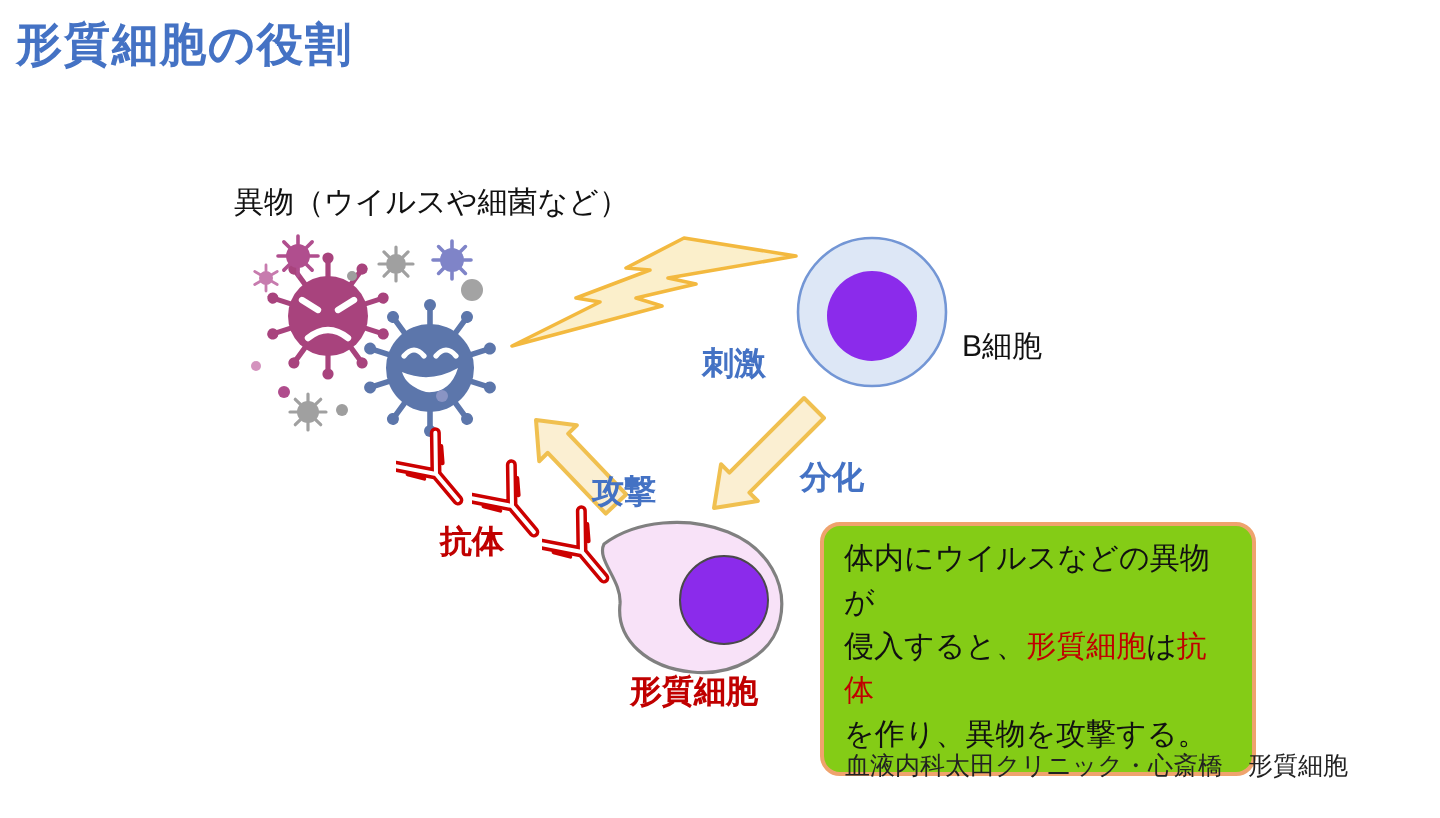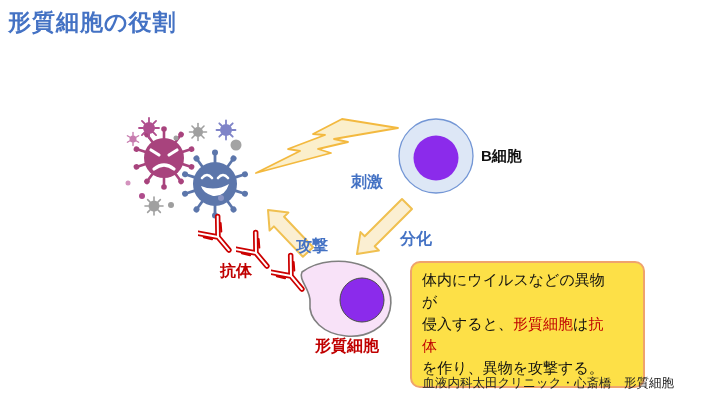--- a/index.html
+++ b/index.html
@@ -8,44 +8,45 @@
     font-family:"Liberation Sans","DejaVu Sans",sans-serif;color:#1a1a1a;
   }
   .abs{position:absolute;}
   .title{
     left:8px;top:7px;font-size:23px;font-weight:bold;color:#4472C4;letter-spacing:1px;
   }
   .lbl-black{font-size:15px;color:#111111;}
   .lbl-blue{font-size:16px;color:#4472C4;font-weight:700;}
   .lbl-red{font-size:16px;color:#C00000;font-weight:700;}
   .foreign-label{left:117px;top:92px;}
-  .bcell-label{left:481px;top:147px;font-weight:bold;}
+  .bcell-label{left:481px;top:164px;}
   .stimulus-label{left:351px;top:172px;}
   .attack-label{left:296px;top:204px;margin-top:32px;}
   .diff-label{left:400px;top:229px;}
   .antibody-label{left:220px;top:261px;}
   .plasma-label{left:315px;top:336px;}
   .infobox{
     left:410px;top:261px;width:194px;
-    border:2px solid #EFA36D;border-radius:10px;background:#fde047;
-    padding:6px 27px 7px 10px;font-size:15px;line-height:22px;color:#111111;
+    border:2px solid #EFA36D;border-radius:10px;background:#84cc16;
+    padding:6px 10px 7px 10px;font-size:15px;line-height:22px;color:#111111;
   }
   .infobox .red{color:#C00000;}
   .credit{
     right:8px;top:375px;font-size:12.5px;color:#222222;
   }
   svg{display:block;}
 </style>
 </head>
 <body>
 
 <div id="canvas">
 
   <div class="abs title">形質細胞の役割</div>
 
+  <div class="abs lbl-black foreign-label">異物（ウイルスや細菌など）</div>
 
   <div class="abs" style="left:112px;top:112px;">
     <svg width="150" height="108" viewBox="0 0 150 108">
 
       <g transform="translate(52,46)">
         <g stroke="#A8437D" stroke-width="2.6" stroke-linecap="round">
           <line y1="-20" y2="-26.5"></line>
             <line y1="-20" y2="-26.5" transform="rotate(36)"></line>
           <line y1="-20" y2="-26.5" transform="rotate(72)"></line>
             <line y1="-20" y2="-26.5" transform="rotate(108)"></line>

